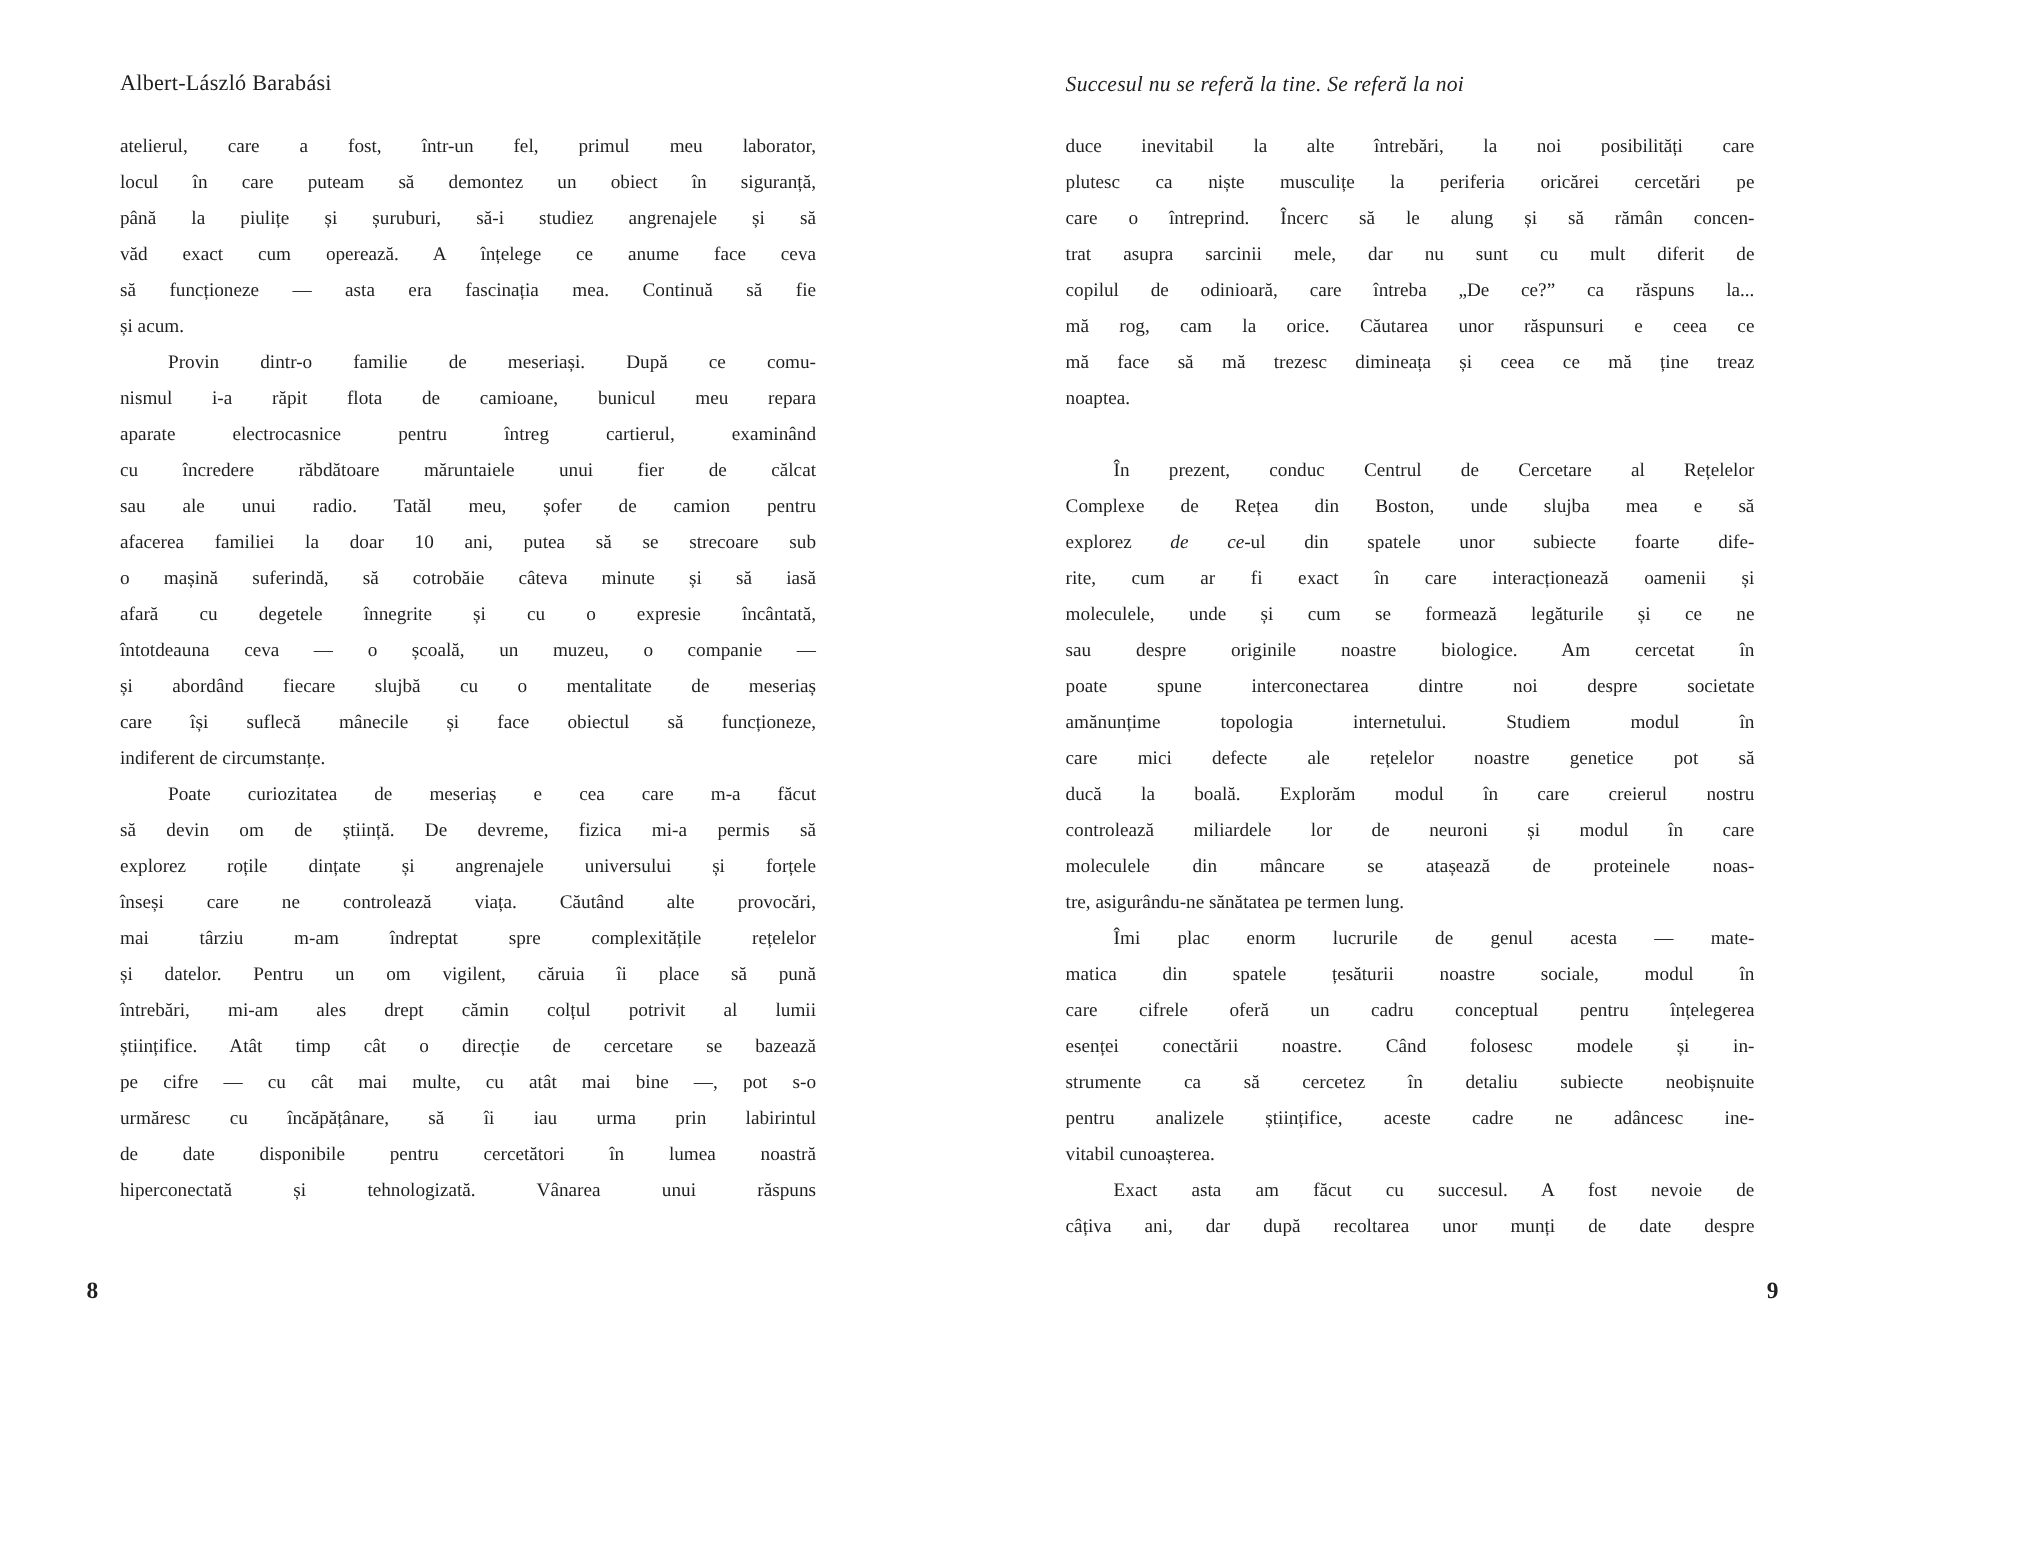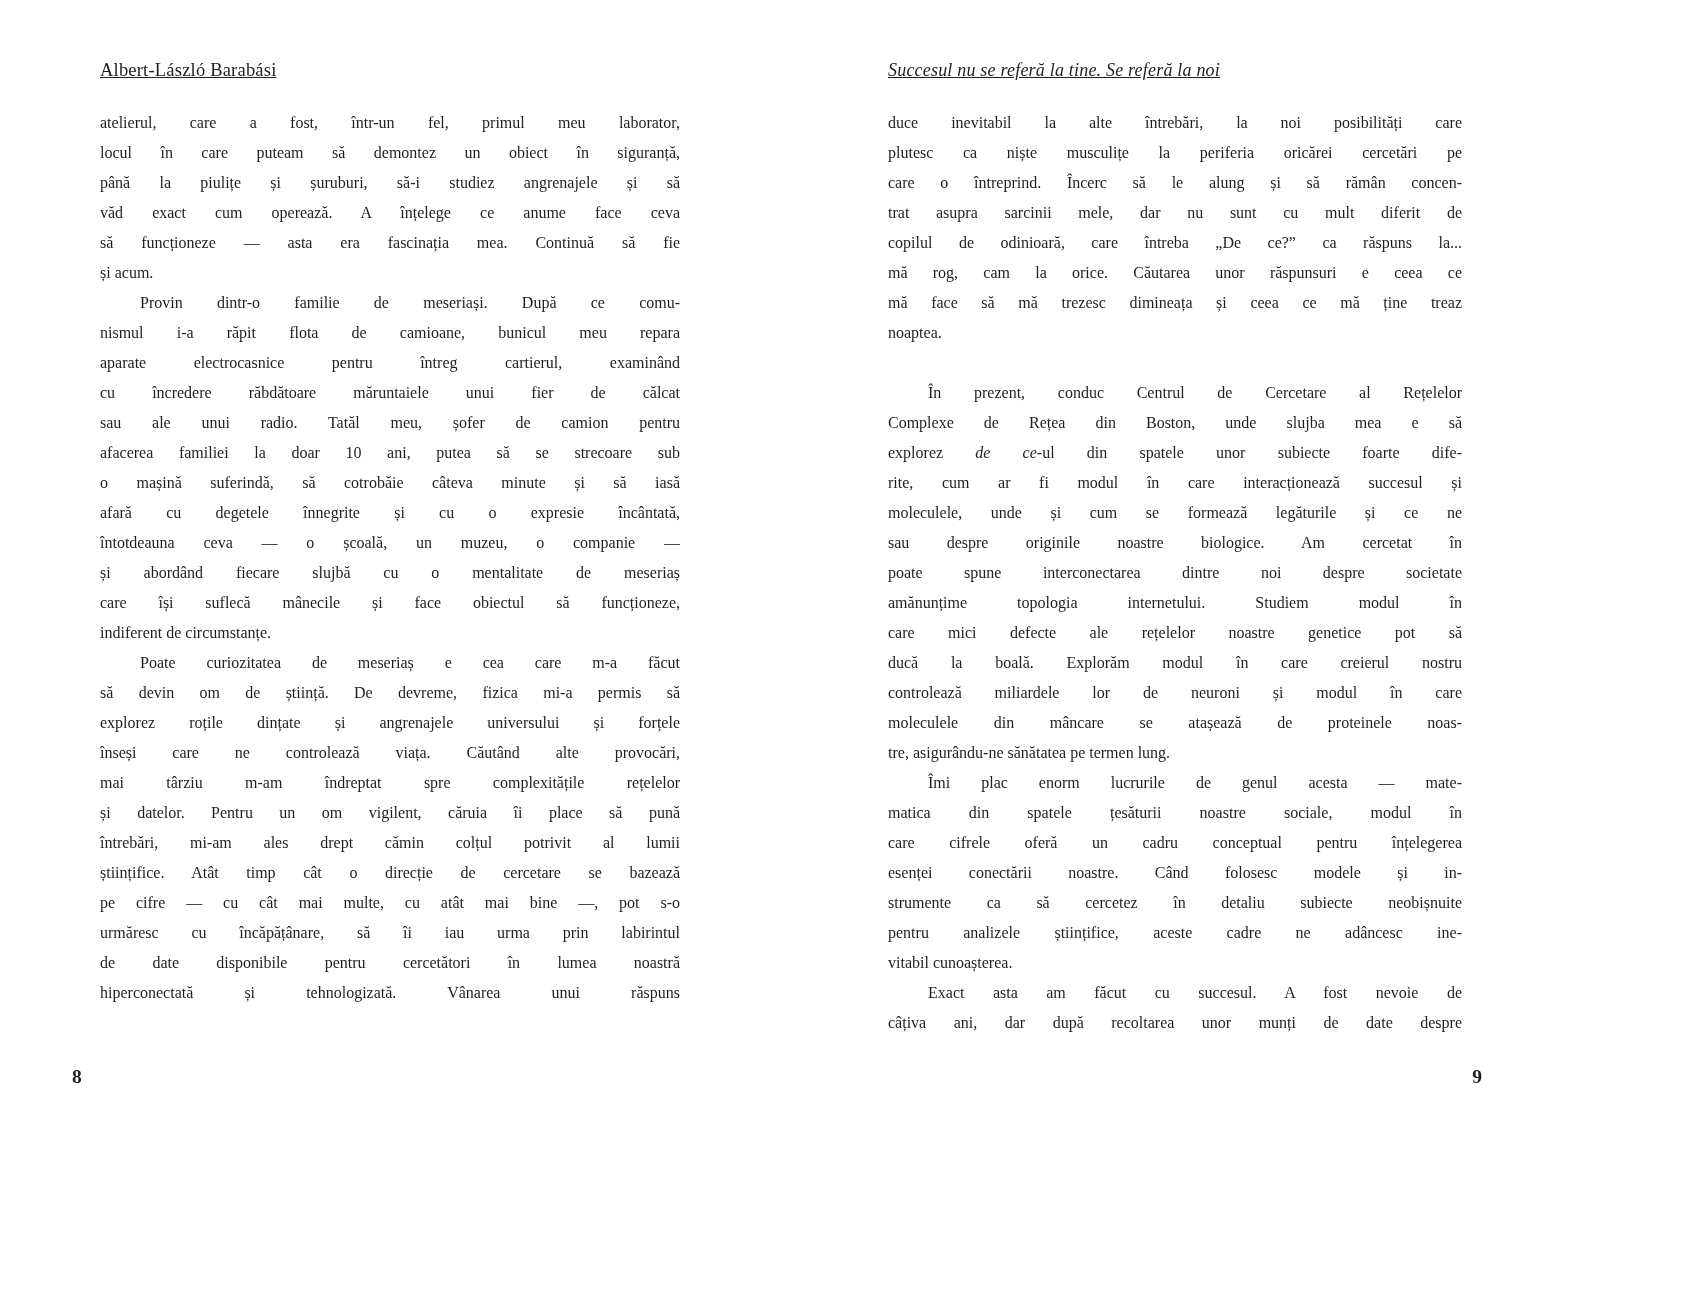--- a/index.html
+++ b/index.html
@@ -14,21 +14,20 @@
     font-family: "Liberation Serif", serif;
     color: #1f1f1f;
     overflow: hidden;
   }
   .running-header {
     position: absolute;
     top: 60px;
     font-size: 18.5px;
     letter-spacing: 0.2px;
     white-space: nowrap;
-    text-decoration: underline;
   }
   .header-left {
     left: 100px;
   }
   .header-right {
     left: 888px;
     width: 574px;
     text-align: left;
     font-style: italic;
     font-size: 18px;
@@ -131,21 +130,21 @@
         <div class="line">trat asupra sarcinii mele, dar nu sunt cu mult diferit de</div>
         <div class="line">copilul de odinioară, care întreba „De ce?” ca răspuns la...</div>
         <div class="line">mă rog, cam la orice. Căutarea unor răspunsuri e ceea ce</div>
         <div class="line">mă face să mă trezesc dimineața și ceea ce mă ține treaz</div>
         <div class="line last">noaptea.</div>
       </div>
       <div class="paragraph space-before">
         <div class="line indent">În prezent, conduc Centrul de Cercetare al Rețelelor</div>
         <div class="line">Complexe de Rețea din Boston, unde slujba mea e să</div>
         <div class="line">explorez <i>de ce</i>-ul din spatele unor subiecte foarte dife-</div>
-        <div class="line">rite, cum ar fi modul în care interacționează succesul și</div>
+        <div class="line">rite, cum ar fi exact în care interacționează oamenii și</div>
         <div class="line">moleculele, unde și cum se formează legăturile și ce ne</div>
         <div class="line">sau despre originile noastre biologice. Am cercetat în</div>
         <div class="line">poate spune interconectarea dintre noi despre societate</div>
         <div class="line">amănunțime topologia internetului. Studiem modul în</div>
         <div class="line">care mici defecte ale rețelelor noastre genetice pot să</div>
         <div class="line">ducă la boală. Explorăm modul în care creierul nostru</div>
         <div class="line">controlează miliardele lor de neuroni și modul în care</div>
         <div class="line">moleculele din mâncare se atașează de proteinele noas-</div>
         <div class="line last">tre, asigurându-ne sănătatea pe termen lung.</div>
       </div>

